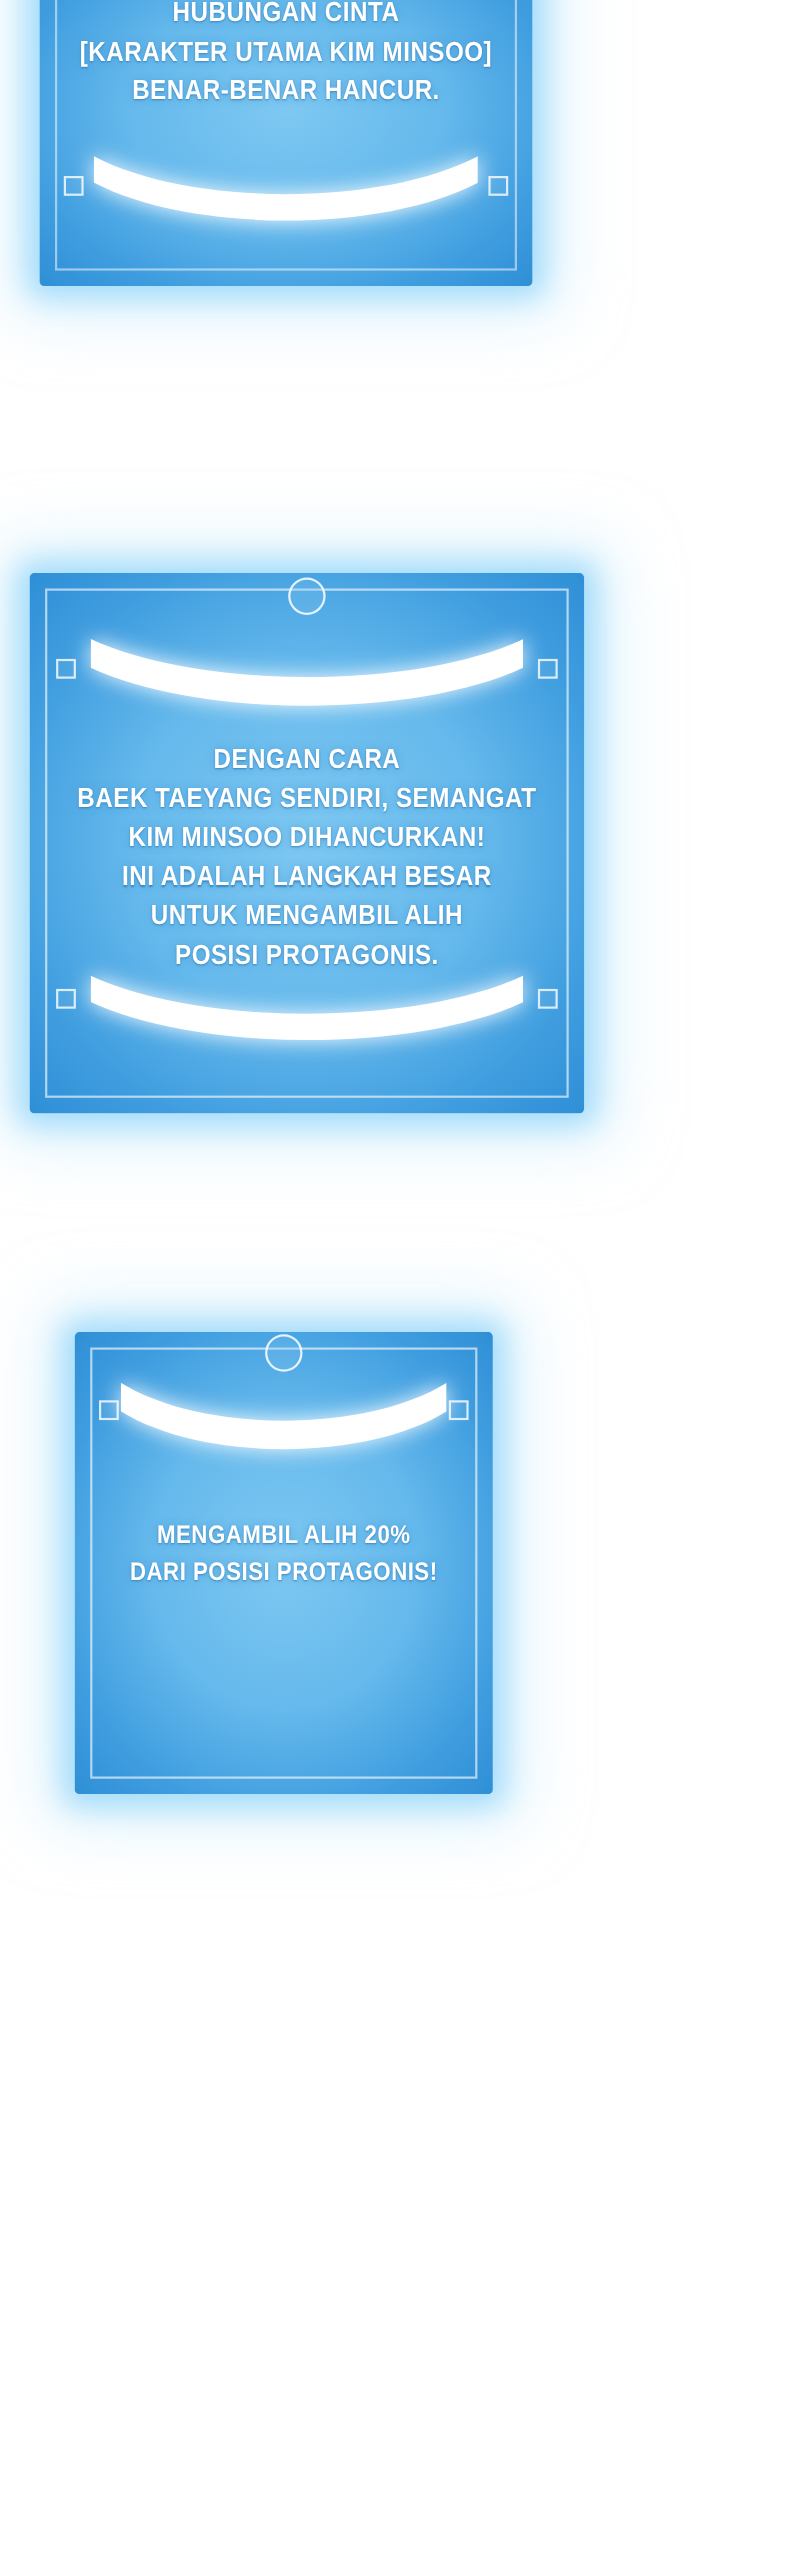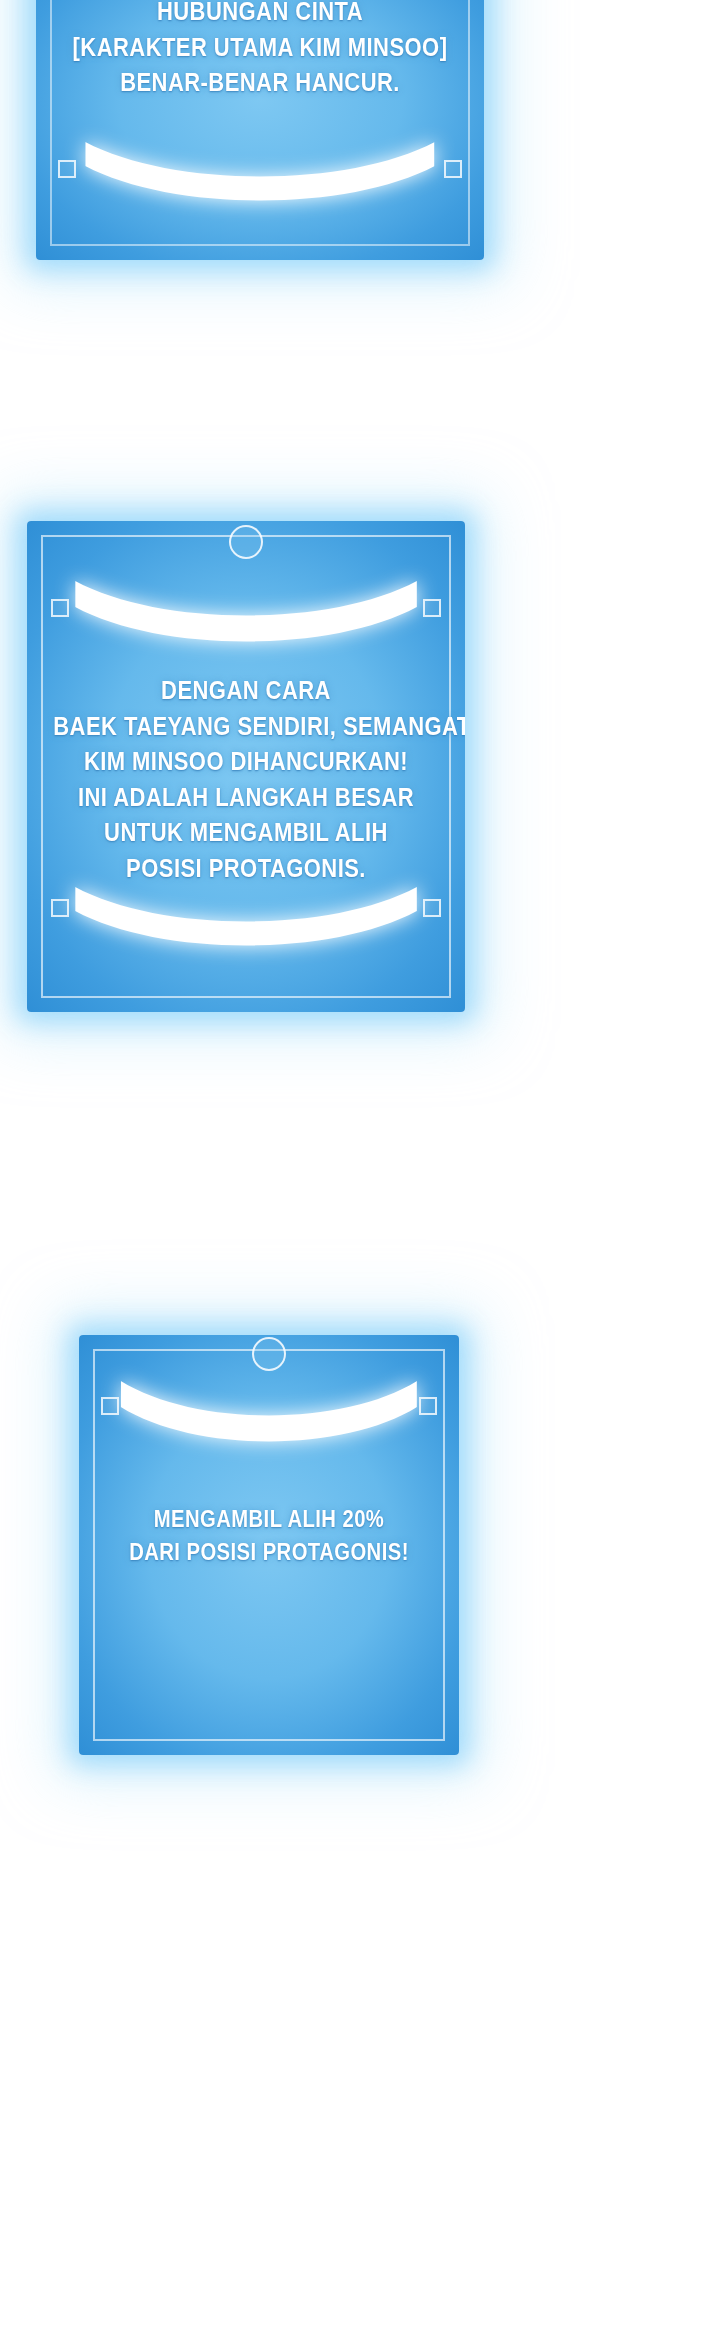--- a/index.html
+++ b/index.html
@@ -93,37 +93,36 @@
   #panel-one .inner-frame { border-color: rgba(255,255,255,0.5); }
   #panel-one .caption {
     top: 56px;
     font-size: 25px;
   }
 
   
   #panel-two {
     left: 27px;
     top: 521px;
-    width: 438px;
+    width: 504px;
     height: 491px;
     border-radius: 4px;
   }
   #panel-two .caption {
     top: 152px;
     font-size: 25px;
   }
 
   
   #panel-three {
     left: 68px;
-    top: 1335px;
+    top: 1211px;
     width: 380px;
     height: 420px;
     border-radius: 4px;
-    margin-left: 11px;
   }
   #panel-three .caption {
     top: 168px;
     font-size: 23px;
   }
 </style>
 </head>
 <body>
 
 <div class="panel" id="panel-one">

